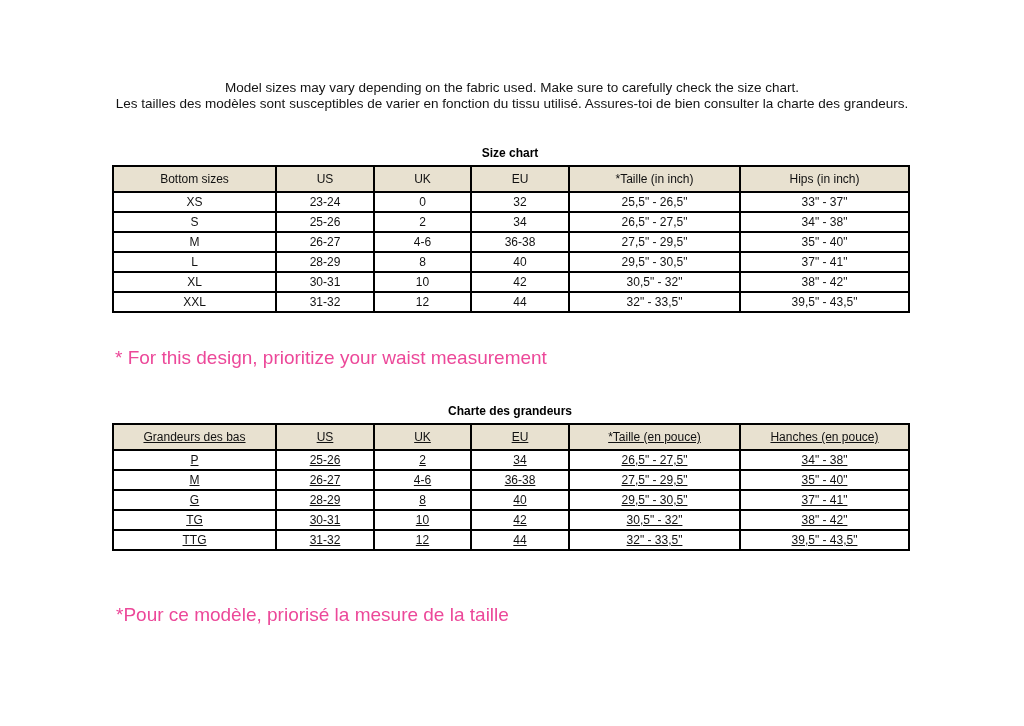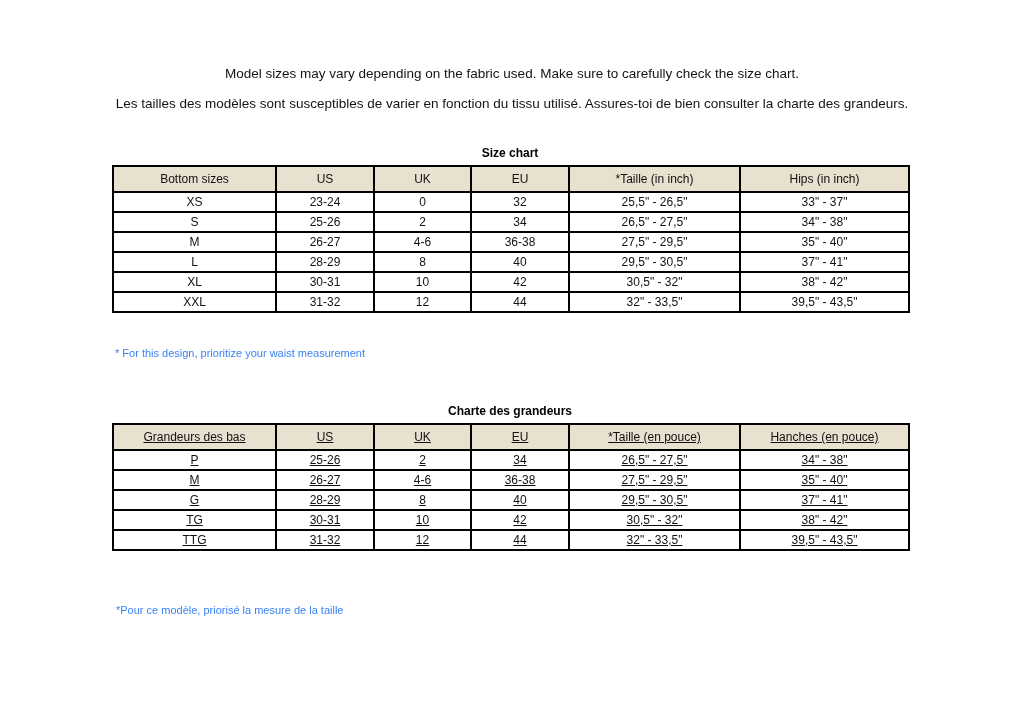--- a/index.html
+++ b/index.html
@@ -13,21 +13,21 @@
   .page { position: relative; width: 1024px; height: 726px; overflow: hidden; }
   .abs { position: absolute; }
 
   .intro-line {
     left: 0; width: 1024px;
     text-align: center;
     font-size: 13.5px;
     line-height: 16px;
     color: #141414;
   }
-  .intro-en { top: 66px; }
+  .intro-en { top: 80px; }
   .intro-fr { top: 96px; }
 
   .table-title {
     left: 112px; width: 796px;
     text-align: center;
     font-weight: bold;
     font-size: 12px;
     color: #000000;
   }
   .title-en { top: 146px; }
@@ -61,22 +61,22 @@
     background: #e8e1d0;
     font-weight: normal;
     height: 26px;
   }
   .size-table td {
     background: #ffffff;
     height: 20px;
   }
 
   .footnote {
-    font-size: 11px;
-    color: #3b82f6;
+    font-size: 19px;
+    color: #ec4899;
   }
   .footnote-en { left: 115px; top: 347px; }
   .footnote-fr { left: 116px; top: 604px; }
 </style>
 </head>
 <body>
 
 <div class="page">
 
   <div class="abs intro-line intro-en">Model sizes may vary depending on the fabric used. Make sure to carefully check the size chart.</div>

